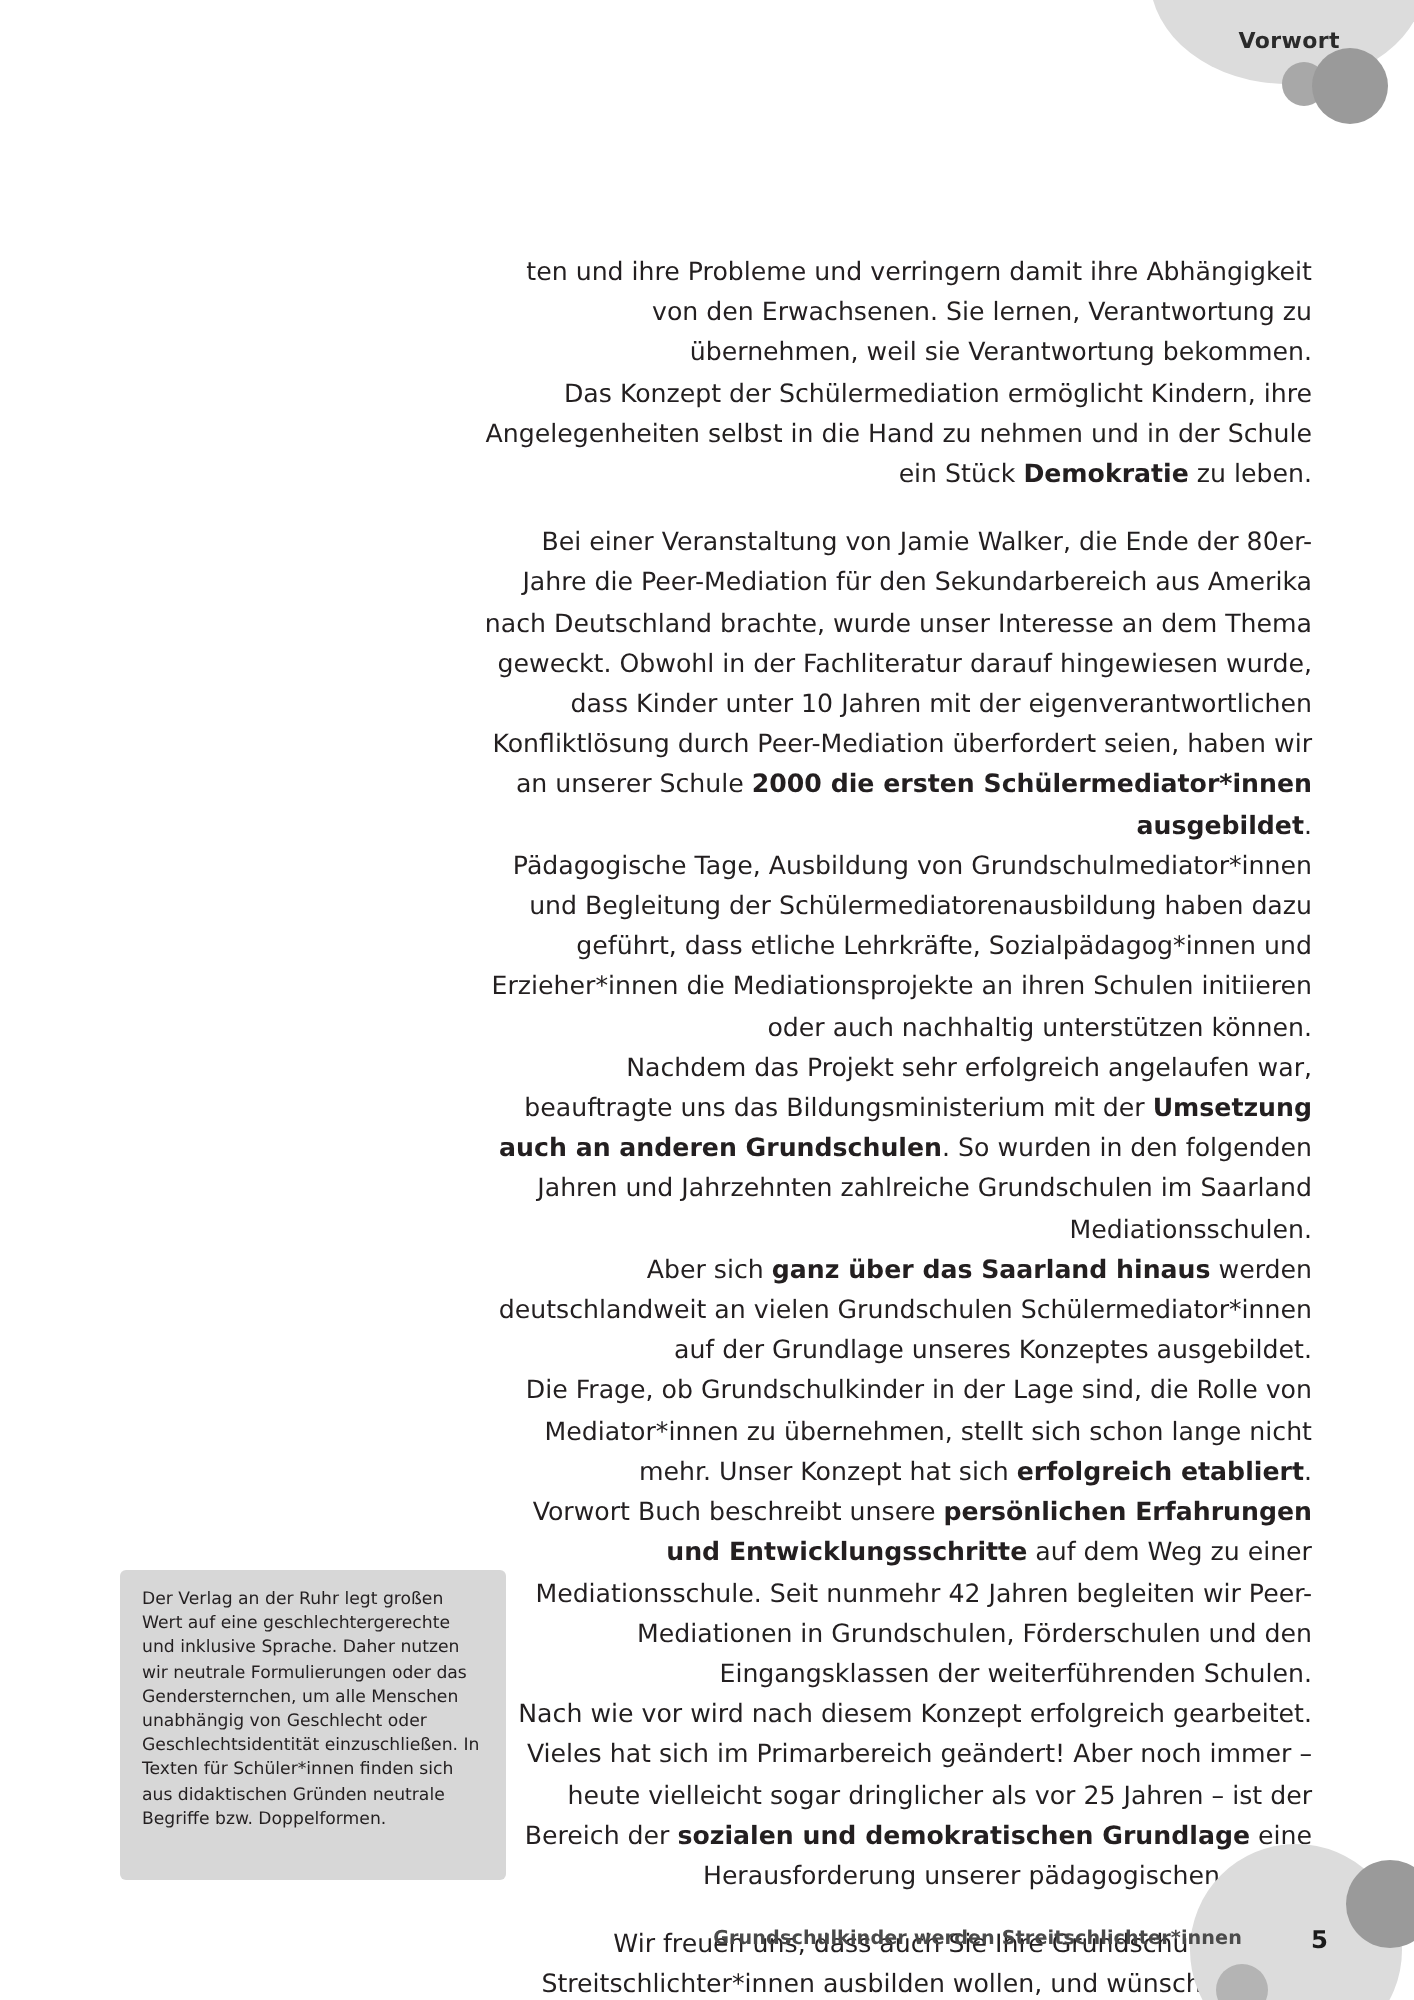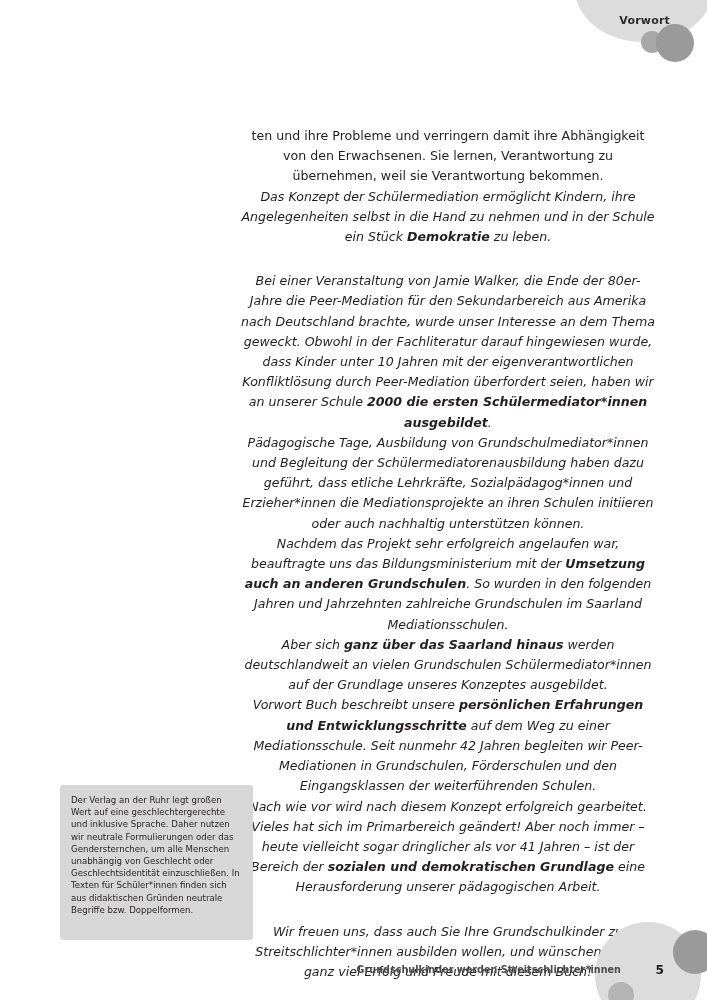--- a/index.html
+++ b/index.html
@@ -60,24 +60,24 @@
     position: absolute;
     left: 240px;
     top: 126px;
     width: 416px;
   }
   .para {
     font-size: 12.6px;
     line-height: 20.2px;
     margin: 0;
     color: #231f20;
-    text-align: center;
+    text-align: right;
   }
-  .para + .para { margin-top: 0; font-style: italic; }
-  .para.spaced { margin-top: 24px; }
+  .para + .para { margin-top: 0; }
+  .para.spaced { margin-top: 14px; }
   .para b { font-weight: bold; }
 
   
   #margin-note {
     position: absolute;
     left: 60px;
     top: 785px;
     width: 193px;
     height: 155px;
     background: #d7d7d7;
@@ -150,22 +150,23 @@
 <div id="header-dot-large" style="background: rgb(154, 154, 154);"></div>
 
 <div id="text-column">
   <div id="paragraphs">
       <p class="para"><span>ten und ihre Probleme und verringern damit ihre Abhängigkeit von den Erwachsenen. Sie lernen, Verantwortung zu übernehmen, weil sie Verantwortung bekommen.</span></p>
       <p class="para"><span>Das Konzept der Schülermediation ermöglicht Kindern, ihre Angelegenheiten selbst in die Hand zu nehmen und in der Schule ein Stück </span><b>Demokratie</b><span> zu leben.</span></p>
       <p class="para spaced"><span>Bei einer Veranstaltung von Jamie Walker, die Ende der 80er-Jahre die Peer-Mediation für den Sekundarbereich aus Amerika nach Deutschland brachte, wurde unser Interesse an dem Thema geweckt. Obwohl in der Fachliteratur darauf hingewiesen wurde, dass Kinder unter 10 Jahren mit der eigenverantwortlichen Konfliktlösung durch Peer-Mediation überfordert seien, haben wir an unserer Schule </span><b>2000 die ersten Schülermediator*innen ausgebildet</b><span>.</span></p>
       <p class="para"><span>Pädagogische Tage, Ausbildung von Grundschulmediator*innen und Begleitung der Schülermediatorenausbildung haben dazu geführt, dass etliche Lehrkräfte, Sozialpädagog*innen und Erzieher*innen die Mediationsprojekte an ihren Schulen initiieren oder auch nachhaltig unterstützen können.</span></p>
       <p class="para"><span>Nachdem das Projekt sehr erfolgreich angelaufen war, beauftragte uns das Bildungsministerium mit der </span><b>Umsetzung auch an anderen Grundschulen</b><span>. So wurden in den folgenden Jahren und Jahrzehnten zahlreiche Grundschulen im Saarland Mediationsschulen.</span></p>
       <p class="para"><span>Aber sich </span><b>ganz über das Saarland hinaus</b><span> werden deutschlandweit an vielen Grundschulen Schülermediator*innen auf der Grundlage unseres Konzeptes ausgebildet.</span></p>
+      <p class="para"><span>Die Frage, ob Grundschulkinder in der Lage sind, die Rolle von Mediator*innen zu übernehmen, stellt sich schon lange nicht mehr. Unser Konzept hat sich </span><b>erfolgreich etabliert</b><span>.</span></p>
       <p class="para"><span>Vorwort Buch beschreibt unsere </span><b>persönlichen Erfahrungen und Entwicklungsschritte</b><span> auf dem Weg zu einer Mediationsschule. Seit nunmehr 42 Jahren begleiten wir Peer-Mediationen in Grundschulen, Förderschulen und den Eingangsklassen der weiterführenden Schulen.</span></p>
-      <p class="para"><span>Nach wie vor wird nach diesem Konzept erfolgreich gearbeitet. Vieles hat sich im Primarbereich geändert! Aber noch immer – heute vielleicht sogar dringlicher als vor 41 Jahren – ist der Bereich der </span><b>sozialen und demokratischen Grundlage</b><span> eine Herausforderung unserer pädagogischen Arbeit.</span></p>
+      <p class="para"><span>Nach wie vor wird nach diesem Konzept erfolgreich gearbeitet. Vieles hat sich im Primarbereich geändert! Aber noch immer – heute vielleicht sogar dringlicher als vor 25 Jahren – ist der Bereich der </span><b>sozialen und demokratischen Grundlage</b><span> eine Herausforderung unserer pädagogischen Arbeit.</span></p>
       <p class="para spaced"><span>Wir freuen uns, dass auch Sie Ihre Grundschulkinder zu Streitschlichter*innen ausbilden wollen, und wünschen Ihnen ganz viel Erfolg und Freude mit diesem Buch!</span></p>
     </div>
 
 </div>
 
 <div id="margin-note" style="background: rgb(215, 215, 215);">
   <p id="margin-note-text">Der Verlag an der Ruhr legt großen Wert auf eine geschlechtergerechte und inklusive Sprache. Daher nutzen wir neutrale Formulierungen oder das Gendersternchen, um alle Menschen unabhängig von Geschlecht oder Geschlechtsidentität einzuschließen. In Texten für Schüler*innen finden sich aus didaktischen Gründen neutrale Begriffe bzw. Doppelformen.</p>
 </div>
 
 <div id="footer-circle-big" style="background: rgb(220, 220, 220);"></div>

